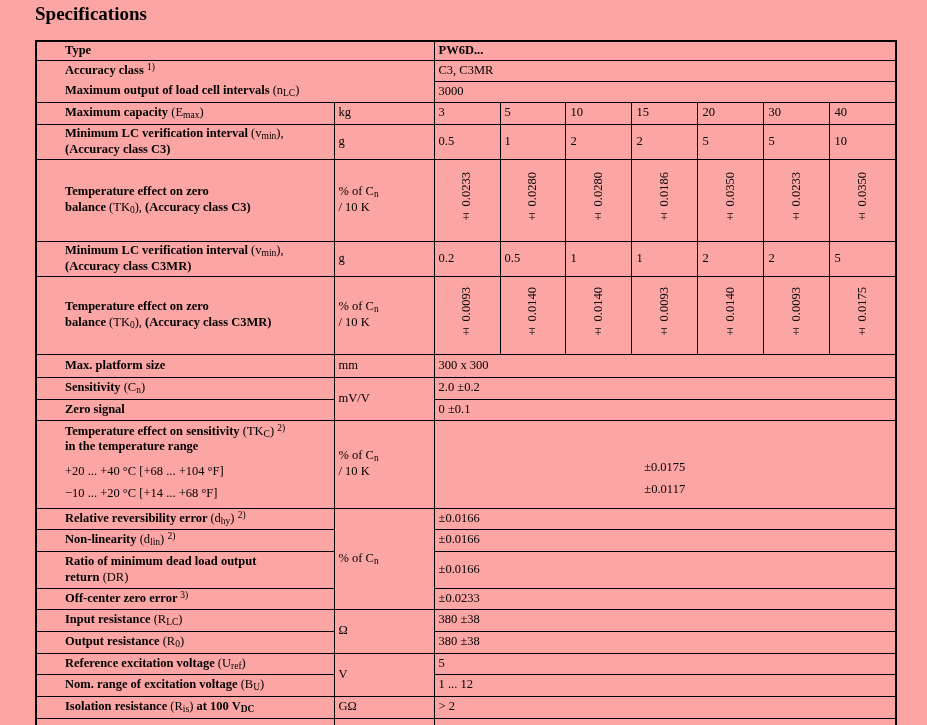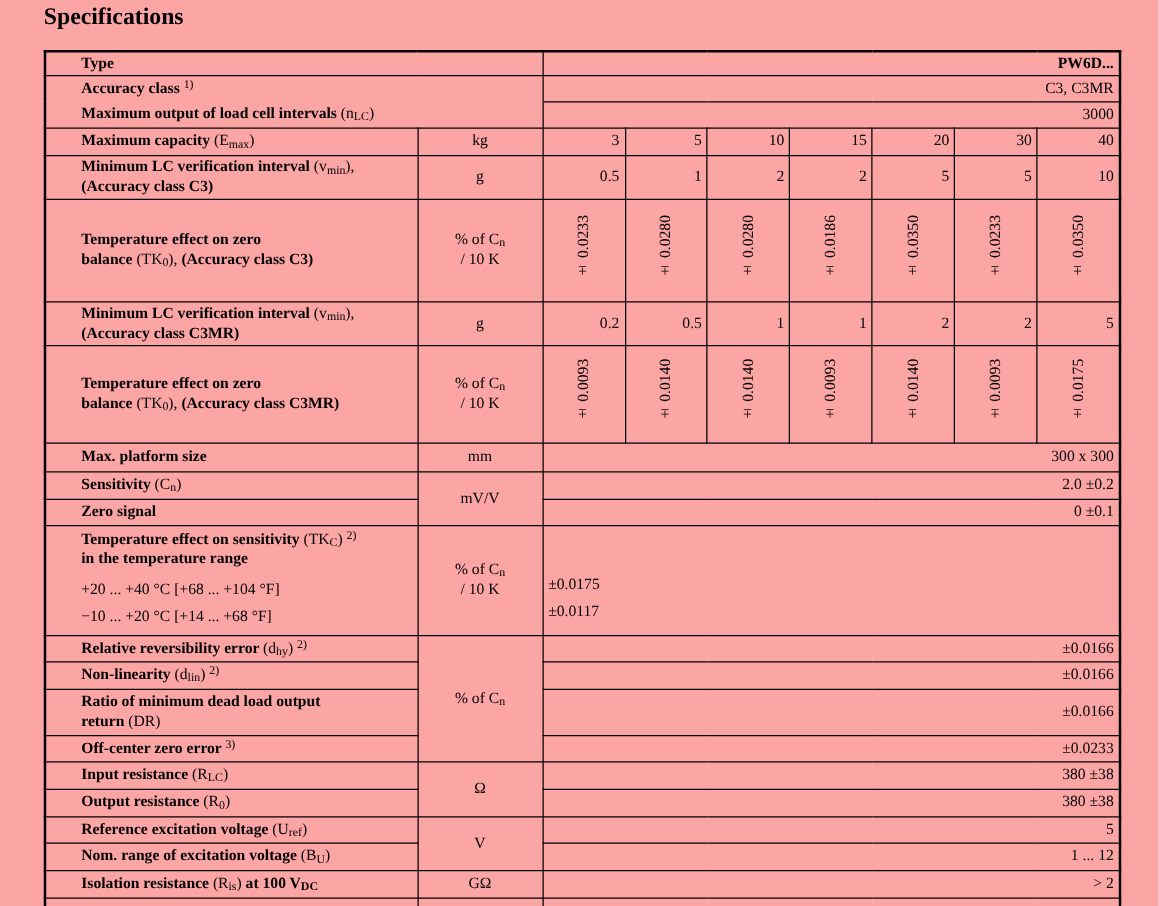--- a/index.html
+++ b/index.html
@@ -20,38 +20,38 @@
   }
   table.spec{border:2.5px solid #000;}
   td{
     border-left:1px solid #000;border-right:1px solid #000;
     border-top:1.5px solid #000;border-bottom:1.5px solid #000;
     padding:0 4px;vertical-align:middle;line-height:1.25;
     overflow:hidden;
   }
   td.lbl{font-weight:bold;text-align:left;padding-left:28px;}
   .reg{font-weight:normal;}
-  td.unit{text-align:center;font-weight:normal;}
-  td.val{text-align:right;font-weight:normal;}
+  td.unit{font-weight:normal;}
+  td.val{text-align:left;font-weight:normal;}
   td.valb{font-weight:bold;}
   sub,sup{font-size:9.5px;line-height:0;}
   sub{vertical-align:-2px;}
   sup{vertical-align:4px;}
   .nbb{border-bottom:none;}
   .nbt{border-top:none;}
   td.vcell{text-align:center;vertical-align:middle;padding:0;}
   .vert{
     display:inline-block;white-space:nowrap;
     writing-mode:vertical-rl;transform:rotate(180deg);
   }
   td.tkc-lbl{vertical-align:top;padding-top:3px;margin-left:11px;}
   .tkc-line2{}
   .tkc-line3{font-weight:normal;margin-top:5px;line-height:22px;}
   .tkc-line4{font-weight:normal;line-height:22px;}
-  td.tkc-val{vertical-align:bottom;padding-bottom:8px;line-height:22px;}
+  td.tkc-val{vertical-align:bottom;padding-bottom:8px;line-height:22px;text-align:center;}
 </style>
 </head>
 <body>
 
 <div class="page">
   <h1 class="title">Specifications</h1>
 
   <table class="spec">
     <colgroup>
       <col style="width:298px">

